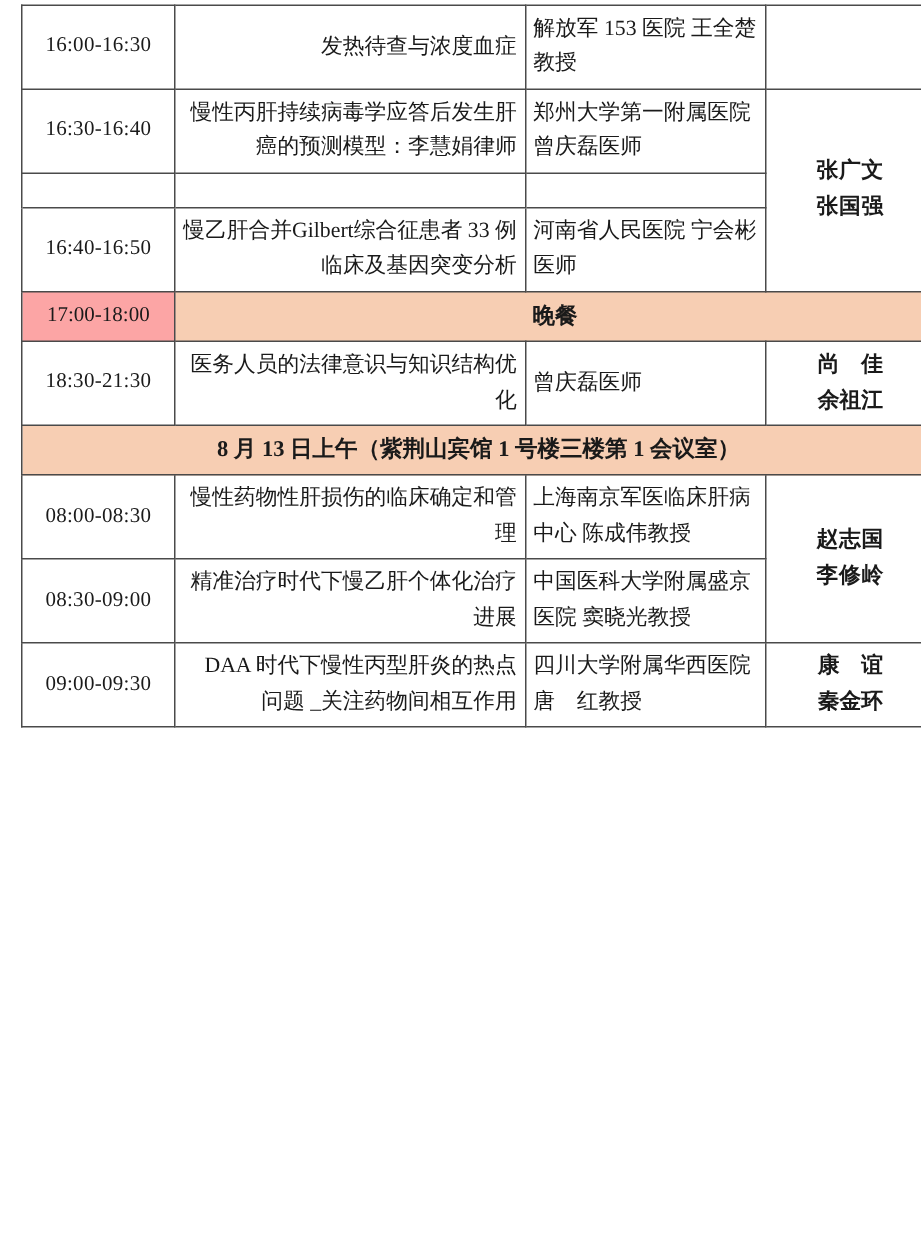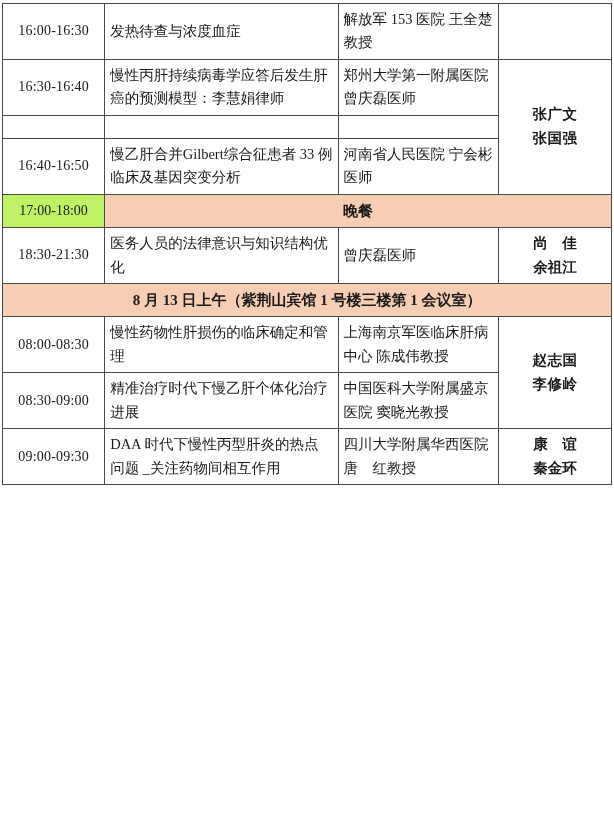--- a/index.html
+++ b/index.html
@@ -11,21 +11,21 @@
     width: 614px;
     height: 838px;
     font-family: "Liberation Serif", serif;
     color: #1a1a1a;
     overflow: hidden;
   }
   .sheet {
     width: 505px;
     height: 838px;
     box-sizing: border-box;
-    padding: 3px 2px 0 2px;
+    padding: 3px 2px 0 14px;
   }
   table.schedule {
     border-collapse: collapse;
     table-layout: fixed;
     width: 610px;
     font-size: 14.5px;
   }
   table.schedule td {
     border: 1px solid #4a4a4a;
     padding: 4px 5px;
@@ -37,21 +37,21 @@
   col.c-org   { width: 160px; }
   col.c-chair { width: 113px; }
 
   .time {
     text-align: center;
     letter-spacing: 0.2px;
     font-size: 14px;
     white-space: nowrap;
   }
   .topic {
-    text-align: left;
+    text-align: right;
     padding-left: 10px;
     padding-right: 10px;
   }
   .org {
     text-align: left;
   }
   .chair {
     text-align: center;
     font-weight: bold;
   }
@@ -61,21 +61,21 @@
   .banner {
     background: #f7ceb3;
     text-align: center;
     font-size: 15px;
     font-weight: bold;
   }
   .banner-meal-label {
     text-align: center;
   }
   .meal-time {
-    background: #bef264;
+    background: #fca5a5;
     text-align: center;
     font-size: 14px;
     white-space: nowrap;
   }
   .two-line-chair {
     letter-spacing: 0.5px;
   }
 </style>
 </head>
 <body>

